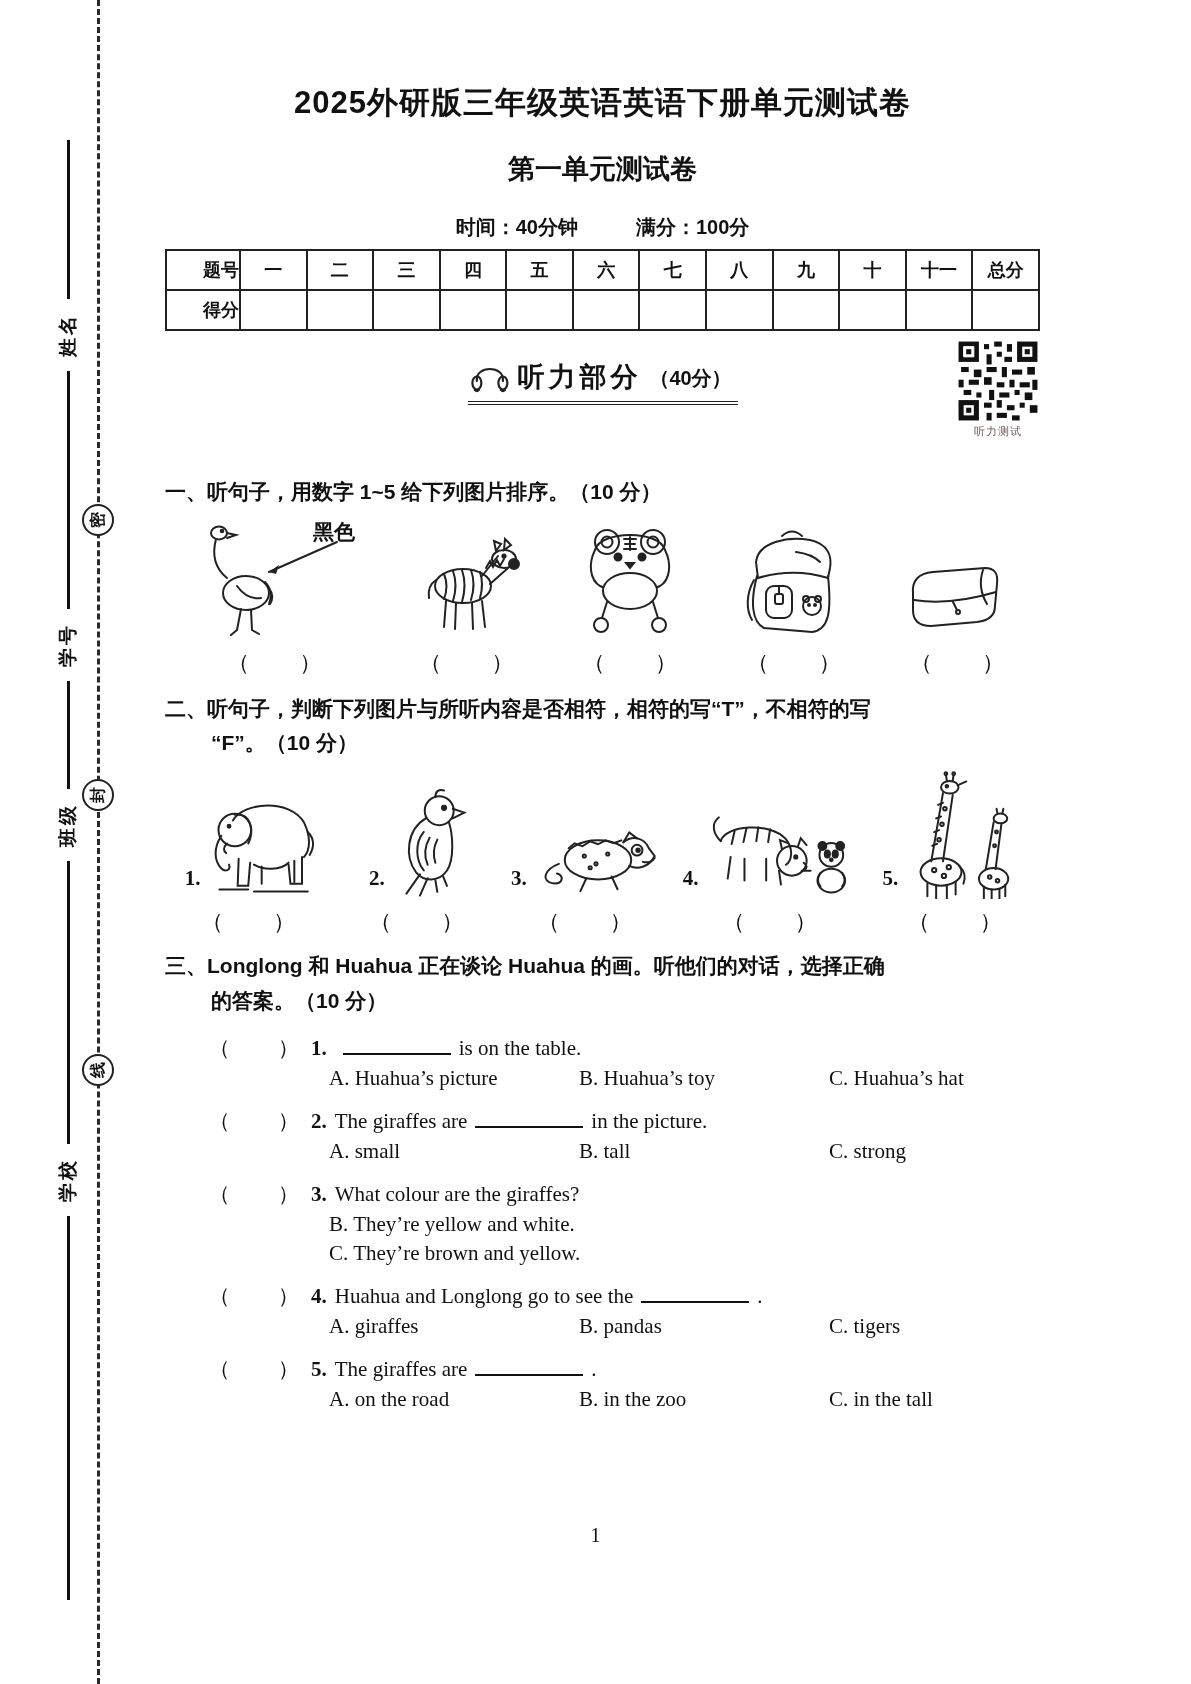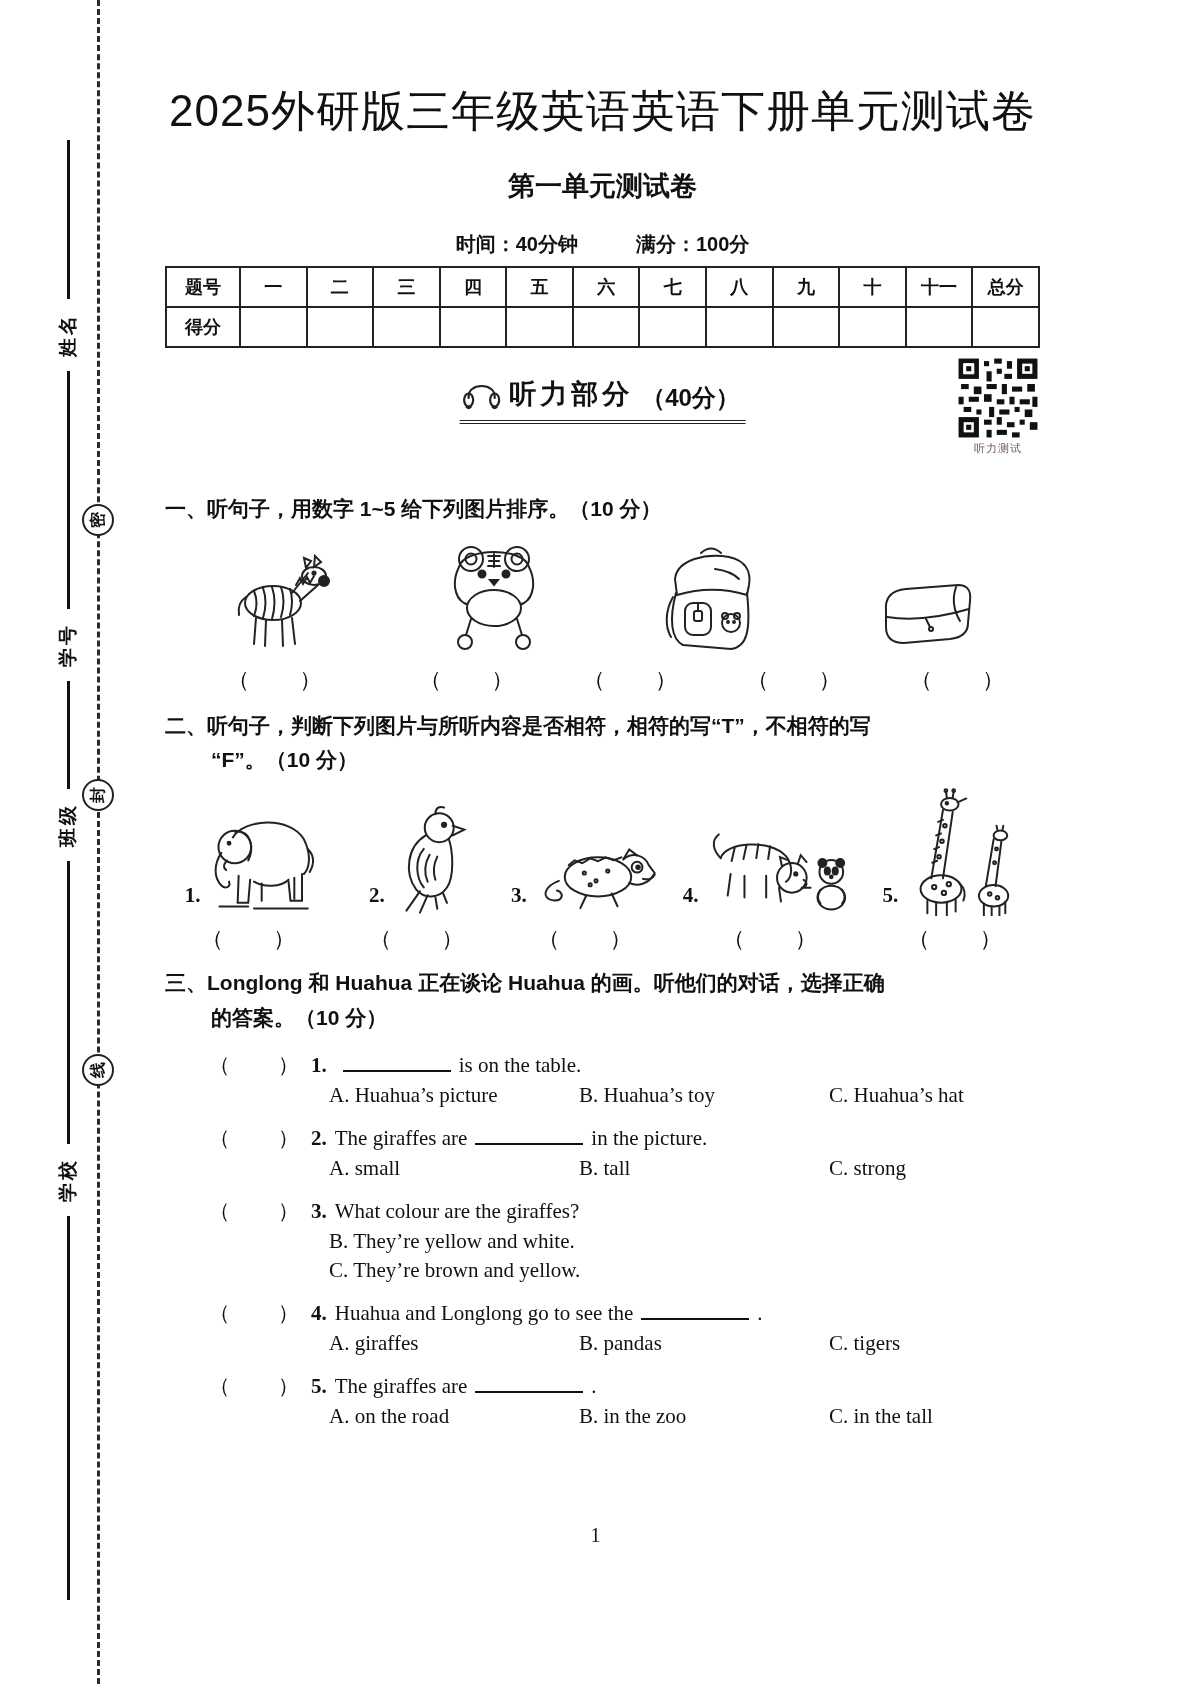--- a/index.html
+++ b/index.html
@@ -16,35 +16,35 @@
     position:absolute; left:68px; transform:translate(-50%,-50%) rotate(-90deg);
     background:#fff; padding:0 14px; font-size:19px; font-weight:600; letter-spacing:3px; white-space:nowrap;
   }
   .m-circle {
     position:absolute; left:98px; transform:translate(-50%,-50%) rotate(-90deg);
     width:32px; height:32px; border:2px solid #222; border-radius:50%; background:#fff;
     display:flex; align-items:center; justify-content:center; font-size:16px; font-weight:600;
   }
   
   .content { position:absolute; left:165px; top:82px; width:875px; }
-  h1.title { font-size:44px; font-weight:normal; text-align:center; letter-spacing:1px; }
+  h1.title { font-size:31px; font-weight:bold; text-align:center; letter-spacing:1px; }
   h2.subtitle { font-size:27px; font-weight:bold; text-align:center; margin-top:27px; }
   .meta { display:flex; justify-content:center; gap:58px; font-size:20px; font-weight:600; margin-top:27px; }
   
   table.score { border-collapse:collapse; width:100%; margin-top:8px; table-layout:fixed; }
   table.score td { border:2px solid #222; height:40px; text-align:center; font-size:18px; font-weight:600; }
-  table.score td.lbl { width:74px; }
+  table.score td.lbl { width:74px;text-align:right; }
   
   .listen-wrap { position:relative; margin-top:12px; height:118px; }
   .listen-title {
     position:absolute; left:50%; top:16px; transform:translateX(-50%);
     display:flex; gap:8px; border-bottom:4px double #222; padding:0 6px 6px 2px;
   }
   .listen-title .lt { font-size:27px; font-weight:bold; letter-spacing:4px; }
-  .listen-title .ls { font-size:24px; font-weight:600; padding-top:6px; }
+  .listen-title .ls { font-size:20px; font-weight:600; padding-top:6px; }
   .qr { position:absolute; right:0; top:-4px; width:84px; text-align:center; }
   .qr-cap { font-size:11px; color:#6b5550; margin-top:1px; letter-spacing:1px; }
   
   .sec-head { font-size:21px; font-weight:600; line-height:1.65; }
   .s1-head { margin-top:14px; }
   .indent2 { padding-left:46px; }
   
   .imgrow { display:flex; justify-content:space-between; align-items:flex-end; margin-top:10px; padding:0 8px; }
   .slot { flex:1; display:flex; justify-content:center; align-items:flex-end; }
   .fig { position:relative; }
@@ -192,20 +192,36 @@
               <rect x="22" y="30" width="3" height="2"></rect>
           </g>
         </svg>
         <div class="qr-cap">听力测试</div>
       </div>
     </div>
 
     <div class="sec-head s1-head">一、听句子，用数字 1~5 给下列图片排序。（10 分）</div>
 
     <div class="imgrow">
+      <div class="slot" style="flex:1.35">
+        <div class="fig">
+          <svg class="art" width="185" height="120" viewBox="0 0 185 120" fill="none" stroke="#222" stroke-width="2" stroke-linecap="round">
+            <ellipse cx="30" cy="13" rx="8" ry="6.5"></ellipse>
+            <circle cx="33" cy="11" r="1.3" fill="#222"></circle>
+            <path d="M38,13 l9,2 l-9,3"></path>
+            <path d="M27,19 C22,38 28,50 38,58"></path>
+            <ellipse cx="57" cy="73" rx="23" ry="17"></ellipse>
+            <path d="M76,62 q9,9 4,22 M80,68 q6,8 1,16 M48,66 q10,14 24,12"></path>
+            <path d="M52,89 L48,110 M62,90 L63,110 M48,110 l-6,5 M63,110 l7,4"></path>
+            <path d="M148,22 L80,52" stroke-width="2"></path>
+            <path d="M80,52 l10,-7 l-3,9 z" fill="#222" stroke="none"></path>
+          </svg>
+          <span class="black-tag">黑色</span>
+        </div>
+      </div>
       <div class="slot">
         <div class="fig">
           <svg class="art" width="108" height="120" viewBox="0 0 108 120" fill="none" stroke="#222" stroke-width="2" stroke-linecap="round">
             <ellipse cx="47" cy="66" rx="28" ry="17"></ellipse>
             <path d="M28,54 q5,12 0,25 M37,51 q5,14 0,30 M46,50 q5,15 0,32 M55,50 q5,14 0,30 M64,52 q4,12 0,26"></path>
             <path d="M66,56 L82,36 M74,64 L92,48"></path>
             <ellipse cx="88" cy="39" rx="12" ry="9"></ellipse>
             <circle cx="98" cy="44" r="5" fill="#222"></circle>
             <path d="M80,31 l-2,-10 l7,3 z M88,30 l1,-11 l6,6 z"></path>
             <path d="M70,48 l4,-7 l3,6 l4,-7 l3,6 l4,-7"></path>

